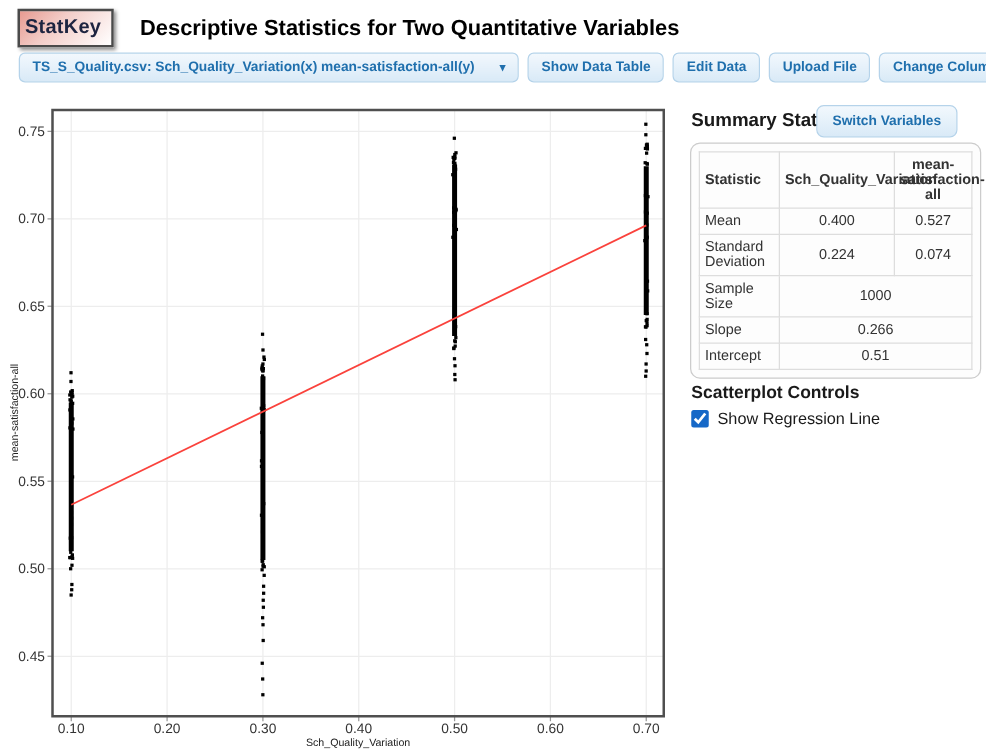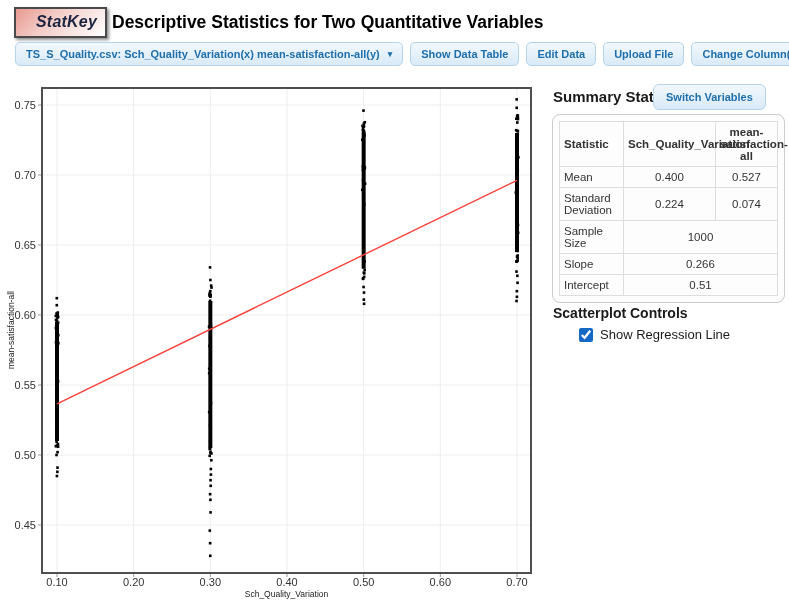--- a/index.html
+++ b/index.html
@@ -3,51 +3,51 @@
 <meta charset="utf-8">
 <style>
   * { margin:0; padding:0; box-sizing:border-box; }
   html,body { background:#fff; }
   body { font-family:"Liberation Sans", sans-serif; }
   .app { position:relative; width:789px; height:600px; background:#fff; overflow:hidden; }
 
   
   .logo {
     position:absolute; left:14px; top:7px;
-    padding:4px 8px 5px 20px;
+    padding:4px 8px 5px 4px;
     border:2px solid #4a4a4a;
     background:linear-gradient(135deg,#e79a91 0%, #f3cdc8 40%, #ffffff 100%);
     box-shadow:2px 2px 3px rgba(0,0,0,.45);
-    font-size:16px; font-weight:bold; font-style:italic; color:#1d2440;
+    font-size:16px; font-weight:bold; color:#1d2440;
     letter-spacing:.2px;
   }
   .page-title {
     position:absolute; left:112px; top:12px;
     font-size:17.5px; font-weight:bold; color:#000;
   }
 
   
   .toolbar { position:absolute; left:15px; top:42px; display:flex; gap:7px; }
   .btn {
-    display:inline-flex; align-items:center; gap:8px;
+    display:inline-flex; align-items:center; gap:20px;
     background:linear-gradient(#f2f8fd,#d9eaf7);
     border:1px solid #b5d3ea; border-radius:5px;
     color:#1f6fad; font-weight:bold; font-size:11px;
     font-family:"Liberation Sans", sans-serif;
     padding:5px 10px; cursor:pointer; white-space:nowrap;
   }
   .btn .caret { font-size:9px; }
 
   
   .panel-heading { position:absolute; font-weight:bold; color:#1a1a1a; }
   #summary-heading { left:553px; top:88px; font-size:15px; }
   #switch-btn { position:absolute; left:653px; top:84px; border-radius:6px; padding:6px 12px; }
   #controls-heading { left:553px; top:305px; font-size:14px; }
   .checkbox-row {
-    position:absolute; left:579px; top:327px;
+    position:absolute; left:553px; top:327px;
     display:flex; align-items:center; gap:7px;
     font-size:13px; color:#1a1a1a; cursor:pointer;
   }
   .checkbox-row input { width:14px; height:14px; accent-color:#1668c7; cursor:pointer; }
 
   
   .table-wrap {
     position:absolute; left:552px; top:114px; width:233px;
     background:#fdfdfd; border:1px solid #ccc; border-radius:8px; padding:6px;
   }

